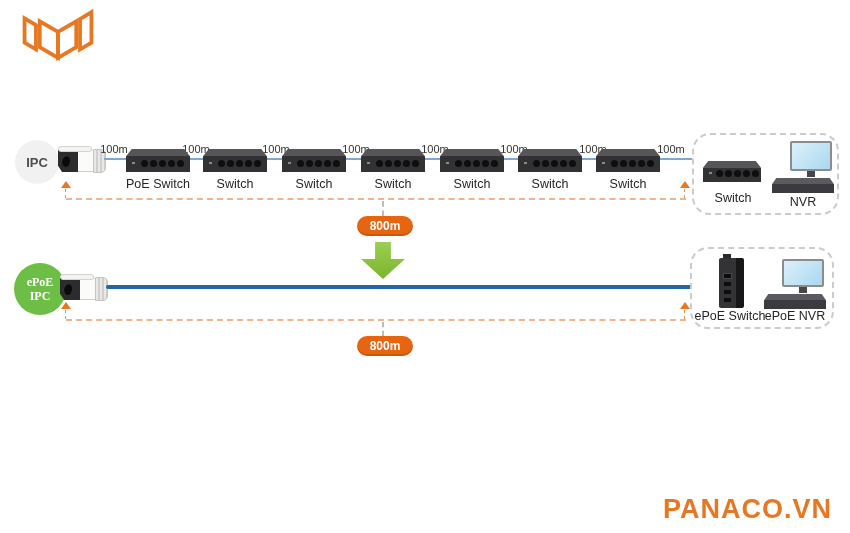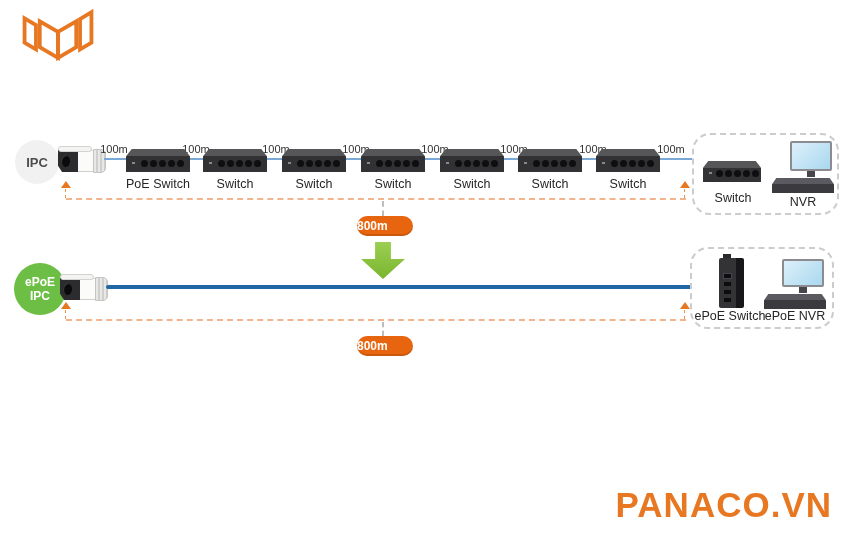--- a/index.html
+++ b/index.html
@@ -4,36 +4,36 @@
 <style>
   * { margin:0; padding:0; box-sizing:border-box; }
   html,body { background:#ffffff; }
   body { font-family:"Liberation Sans", sans-serif; }
   #stage { position:relative; width:850px; height:533px; background:#ffffff; overflow:hidden; }
 
   
   .logo-wrap { position:absolute; left:16px; top:6px; width:110px; }
   .logo-mark { display:block; margin-left:4px; }
   .logo-text { color:#E87722; font-size:18px; font-weight:600; letter-spacing:3px; margin-top:2px; }
-  .footer-text { position:absolute; right:18px; bottom:8px; color:#E87722; font-size:35px; font-weight:bold; letter-spacing:1px; }
+  .footer-text { position:absolute; right:18px; bottom:8px; color:#E87722; font-size:27px; font-weight:bold; letter-spacing:1px; }
 
   
   .seg-label { position:absolute; width:44px; text-align:center; font-size:11px; color:#333; }
   .dev-label { position:absolute; width:90px; text-align:center; font-size:12.5px; color:#262626; }
 
   
   .line-light { position:absolute; height:2px; background:#7aa9d8; }
   .line-dark  { position:absolute; height:4px; background:#2166a5; border-radius:2px; }
 
   
   .ipc-circle { position:absolute; width:44px; height:44px; border-radius:50%; background:#f1f1f1;
     display:flex; align-items:center; justify-content:center; font-weight:bold; font-size:13px; color:#4d4d4d; }
   .epoe-circle { position:absolute; width:52px; height:52px; border-radius:50%; background:#6dbe45;
     display:flex; flex-direction:column; align-items:center; justify-content:center;
-    font-weight:bold; font-size:12px; line-height:14px; color:#ffffff; }
+    font-weight:bold; font-size:12px; line-height:14px; color:#ffffff;font-family:Liberation Serif, serif; }
 
   
   .camera { position:absolute; width:48px; height:30px; }
   .cam-shield { position:absolute; left:0; top:1px; width:34px; height:6px; background:#f4f4f2;
     border:1px solid #d2d2d0; border-radius:3px; }
   .cam-front { position:absolute; left:0; top:5px; width:20px; height:22px; background:#2c2c2e;
     clip-path:polygon(0 0,100% 0,100% 100%,20% 100%,0 72%); }
   .cam-front::after { content:''; position:absolute; left:3px; top:5px; width:9px; height:12px;
     border-radius:50%; background:#0a0a0a; box-shadow:inset 1px 1px 1px #3d3d40; }
   .cam-mid { position:absolute; left:20px; top:5px; width:15px; height:22px; background:#fbfbf9;
@@ -73,21 +73,21 @@
 
   
   .meas-line { position:absolute; height:0; border-top:2px dashed #f2b48c; }
   .up-arrow { position:absolute; width:10px; height:17px; }
   .up-arrow::before { content:''; position:absolute; left:0; top:0; width:0; height:0;
     border-left:5px solid transparent; border-right:5px solid transparent; border-bottom:7px solid #e87722; }
   .up-arrow::after { content:''; position:absolute; left:4px; top:8px; height:9px; width:0;
     border-left:1px dashed #e8914d; }
   .v-conn { position:absolute; width:0; border-left:2px dashed #bdbdbd; }
   .dist-badge { position:absolute; width:56px; height:20px; border-radius:11px; background:#e8650f;
-    color:#ffffff; font-size:12px; font-weight:bold; text-align:left; line-height:21px;
+    color:#ffffff; font-size:12px; font-weight:bold; text-align:center; line-height:21px;
     box-shadow:inset 0 -2px 0 rgba(0,0,0,0.12); }
   .down-arrow { position:absolute; width:44px; height:37px;
     background:linear-gradient(#9bcf52,#7ab52e);
     clip-path:polygon(32% 0,68% 0,68% 46%,100% 46%,50% 100%,0 46%,32% 46%); }
 </style>
 </head>
 <body>
 
 <div id="stage">
 

